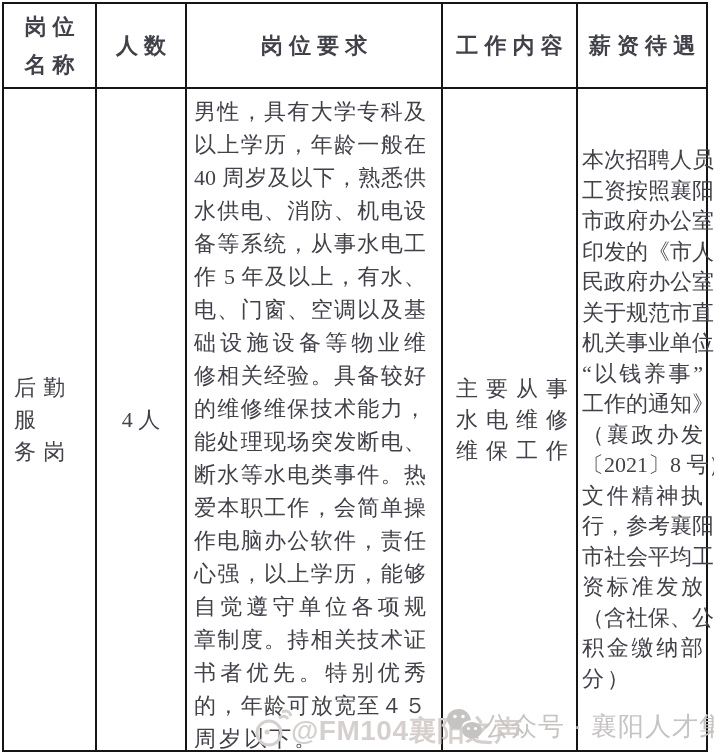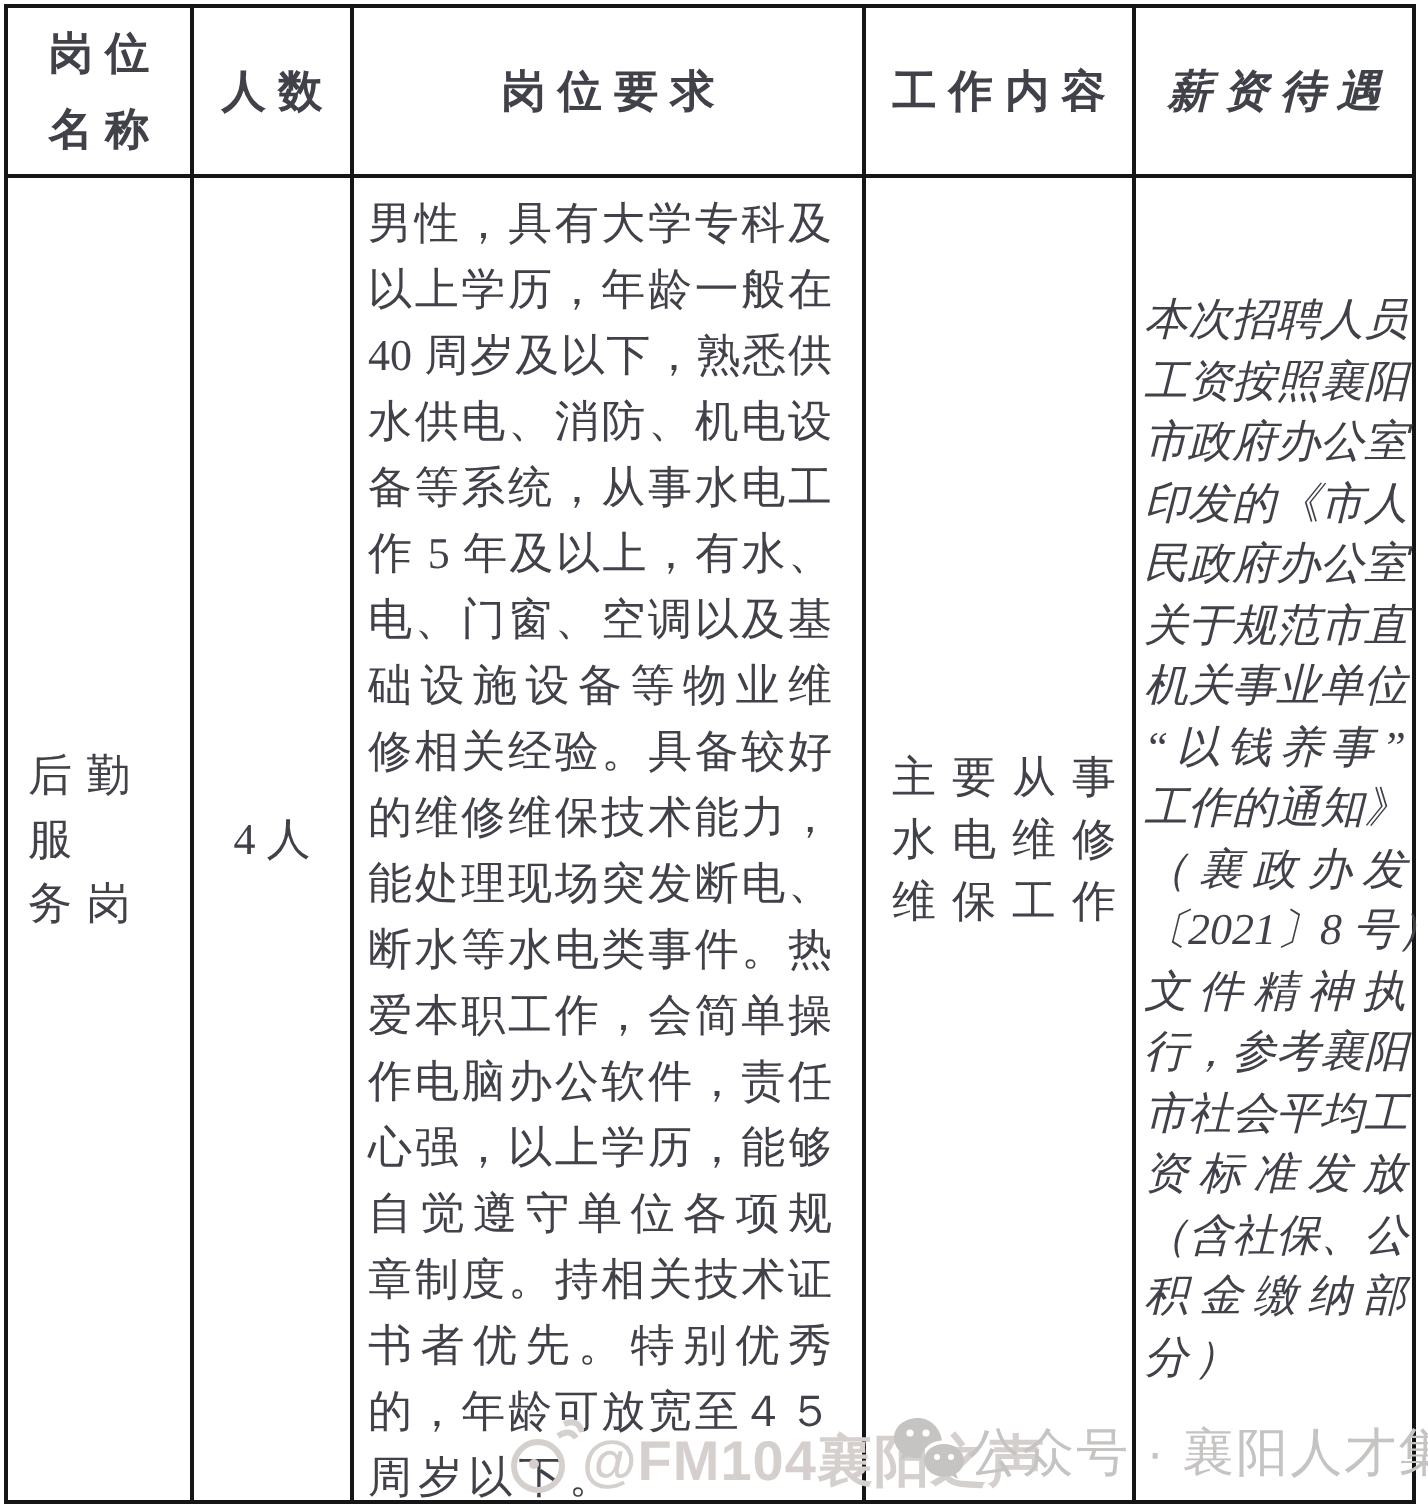--- a/index.html
+++ b/index.html
@@ -10,24 +10,24 @@
   .jobtable{
     position:absolute;left:2px;top:2px;width:702px;height:746px;
     border:2px solid #151515;display:flex;flex-direction:column;background:#fff;
   }
   .row{display:flex;min-height:0;}
   .row.header{height:83px;border-bottom:2px solid #151515;flex:none;}
   .row.body{flex:1;}
   .cell{box-sizing:border-box;border-right:2px solid #151515;min-width:0;}
   .cell:last-child{border-right:none;}
   .c1{width:93px;flex:none;}
-  .c2{width:80px;flex:none;}
+  .c2{width:90px;flex:none;}
   .c3{width:256px;flex:none;}
   .c4{width:135px;flex:none;}
-  .c5{flex:1;font-style:italic;}
+  .c5{flex:1;}
   .hcell{display:flex;flex-direction:column;justify-content:center;align-items:center;
     font-size:22px;font-weight:600;letter-spacing:0.28em;text-indent:0.28em;line-height:38px;}
   .vcenter{display:flex;flex-direction:column;justify-content:center;}
   
   .name-lines{padding:0 6px 0 10px;font-size:22px;line-height:32px;letter-spacing:0.33em;}
   
   .count-cell{display:flex;align-items:center;justify-content:center;font-size:22px;}
   
   .req-lines{padding:6px 15px 0 7px;font-size:22px;line-height:33px;}
   .req-lines .ln{text-align:justify;text-align-last:justify;white-space:nowrap;}

